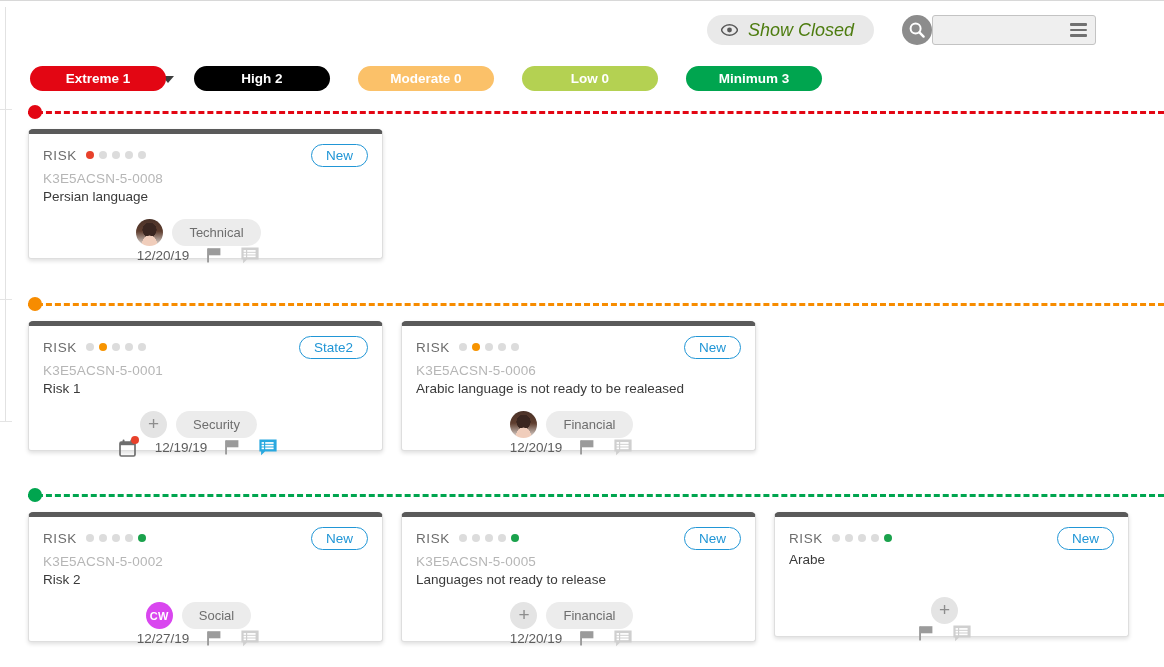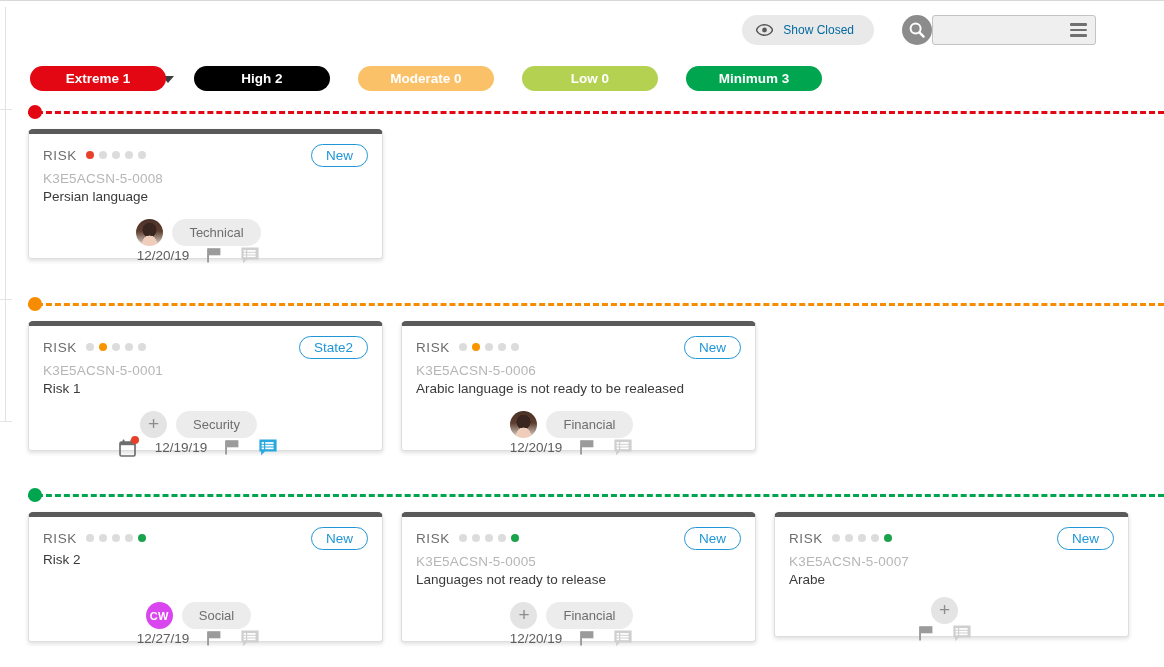--- a/index.html
+++ b/index.html
@@ -48,21 +48,21 @@
     border-top: 7px solid #3c3c3c;
     margin-top: 4px;
   }
   .show-closed {
     position: absolute; right: 290px; top: 14px;
     height: 30px; padding: 0 20px 0 14px;
     display: flex; align-items: center; gap: 10px;
     background: #e9e9e9; border-radius: 16px;
     cursor: pointer;
   }
-  .show-closed .lbl { font-size: 12px; color: #0369a1; }
+  .show-closed .lbl { font-size: 18px; color: #4d7c0f; font-style: italic; }
   .search-btn {
     position: absolute; right: 232px; top: 14px;
     width: 30px; height: 30px; border-radius: 50%;
     background: #8c8c8c; display: flex;
     align-items: center; justify-content: center;
     cursor: pointer;
   }
   .search-box {
     position: absolute; right: 68px; top: 14px;
     width: 164px; height: 30px;
@@ -399,20 +399,21 @@
                 <span class="dots">
                   <i style="background:#dcdcdc"></i>
                   <i style="background:#dcdcdc"></i>
                   <i style="background:#dcdcdc"></i>
                   <i style="background:#dcdcdc"></i>
                   <i style="background:#1aa24c"></i>
                 </span>  
               </span>  
               <span class="state-badge">New</span>
             </div>
+            <div class="card-code">K3E5ACSN-5-0002</div>
             <div class="card-title">Risk 2</div>
             <div class="card-footer">  
               <span class="footer-left">
                 <div class="avatar initials">CW</div>
                 <span class="tag">Social</span>
               </span>  
               <span class="footer-right">
                 <span class="date">12/27/19</span>    
                 <span>
                   <svg width="19" height="19" viewBox="0 0 19 19">
@@ -484,21 +485,20 @@
                 <span class="dots">
                   <i style="background:#dcdcdc"></i>
                   <i style="background:#dcdcdc"></i>
                   <i style="background:#dcdcdc"></i>
                   <i style="background:#dcdcdc"></i>
                   <i style="background:#1aa24c"></i>
                 </span>  
               </span>  
               <span class="state-badge">New</span>
             </div>
-            <div class="card-code">K3E5ACSN-5-0007</div>
             <div class="card-title">Arabe</div>
             <div class="card-footer">  
               <span class="footer-left">
                 <div class="avatar plus">+</div>
               </span>  
               <span class="footer-right">    
                 <span>
                   <svg width="19" height="19" viewBox="0 0 19 19">
                     <path d="M3.2 2.2h12.2v7.1H3.2z" fill="#9b9b9b"></path>
                     <rect x="2.1" y="2.2" width="1.9" height="14.4" rx="0.6" fill="#9b9b9b"></rect>

